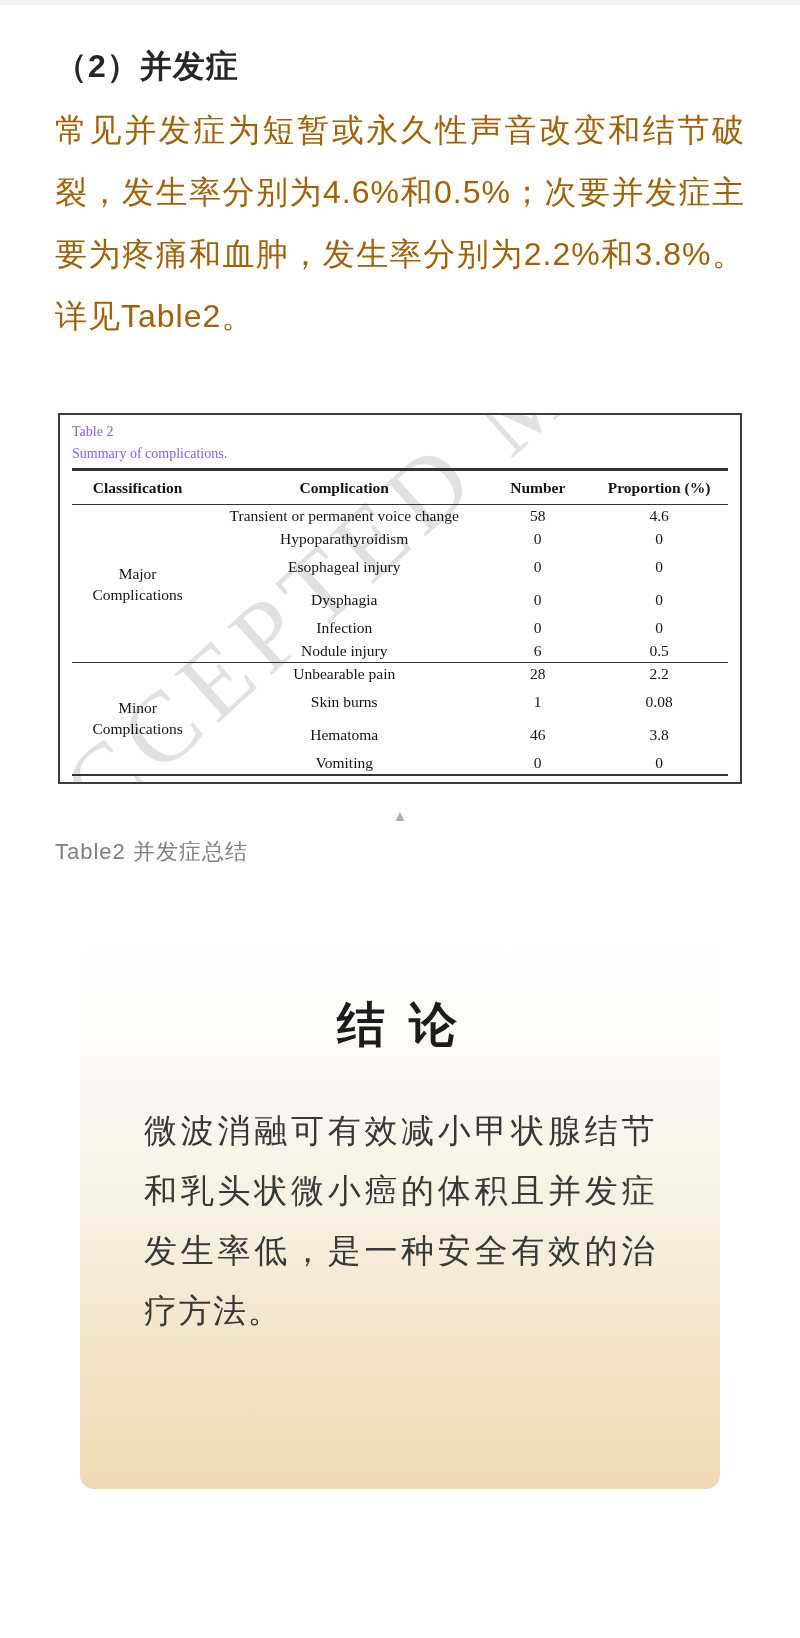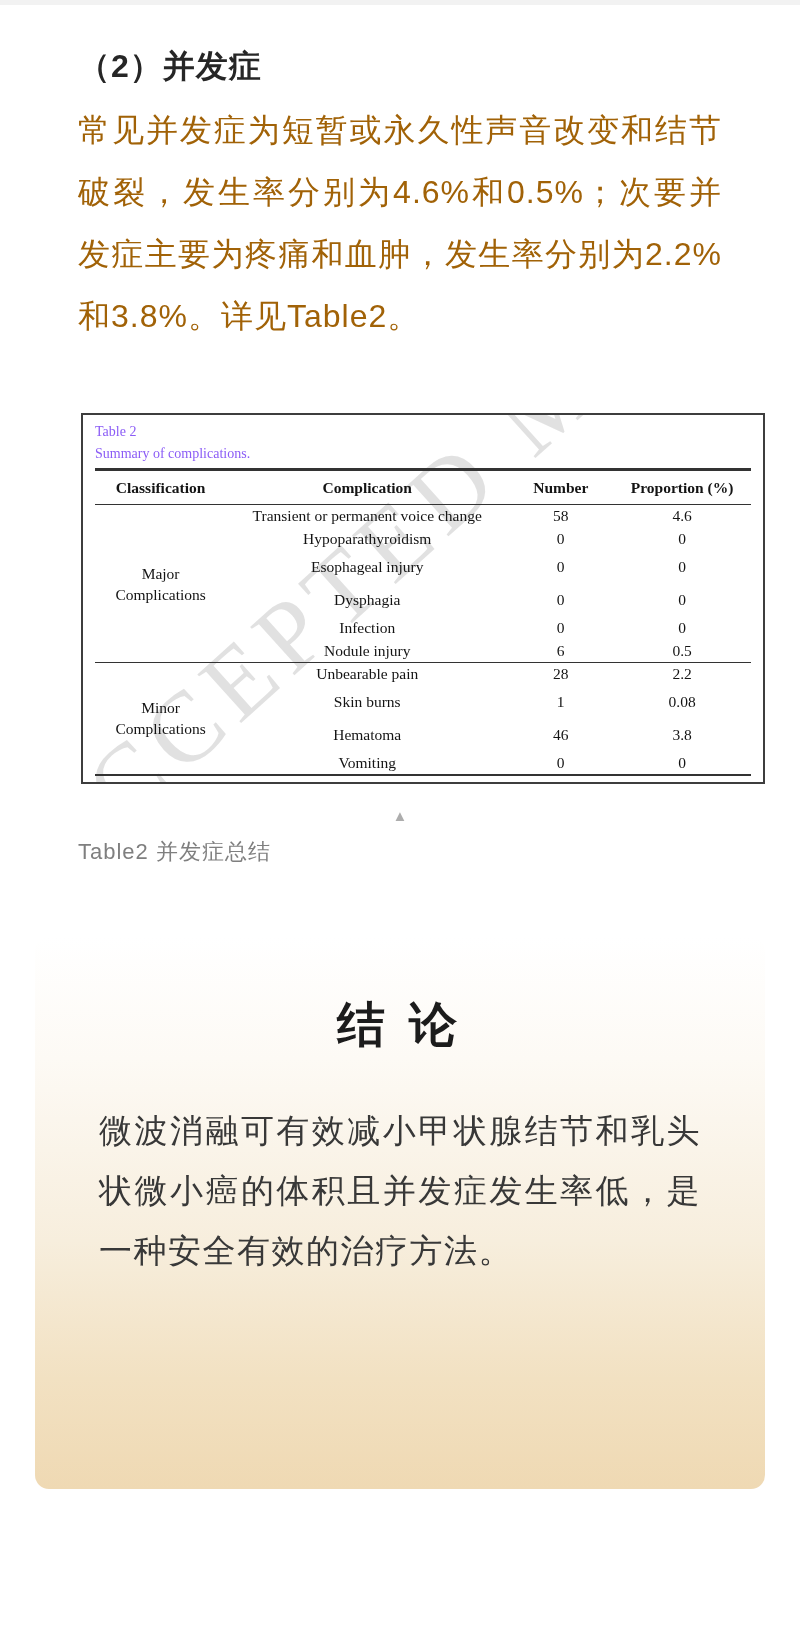--- a/index.html
+++ b/index.html
@@ -11,21 +11,21 @@
     font-family: "Liberation Sans", sans-serif;
     color: #2d2d2d;
     overflow: hidden;
     position: relative;
   }
   .top-strip {
     width: 100%;
     height: 5px;
     background: #f2f2f2;
   }
-  .content { padding: 0 78px; margin-top: 21px; }
+  .content { padding: 0 55px; margin-top: 21px; }
 
   .section-heading {
     margin-top: 38px;
     font-size: 32px;
     line-height: 46px;
     font-weight: 600;
     color: #262626;
     letter-spacing: 1px;
   }
   .body-text {
@@ -115,21 +115,21 @@
     text-align: left;
     font-size: 22px;
     line-height: 30px;
     letter-spacing: 1px;
     color: #7f7f7f;
     font-weight: 300;
   }
 
   
   .conclusion-panel {
-    width: 730px;
+    width: 640px;
     height: 552px;
     margin: 70px auto 0 auto;
     border-radius: 14px;
     background: linear-gradient(180deg, #ffffff 0%, #fdfaf5 22%, #f7eedd 55%, #f2e1c2 80%, #efd9b3 100%);
   }
   .conclusion-heading {
     padding-top: 60px;
     text-align: center;
     font-family: "Liberation Serif", serif;
     font-weight: 700;

